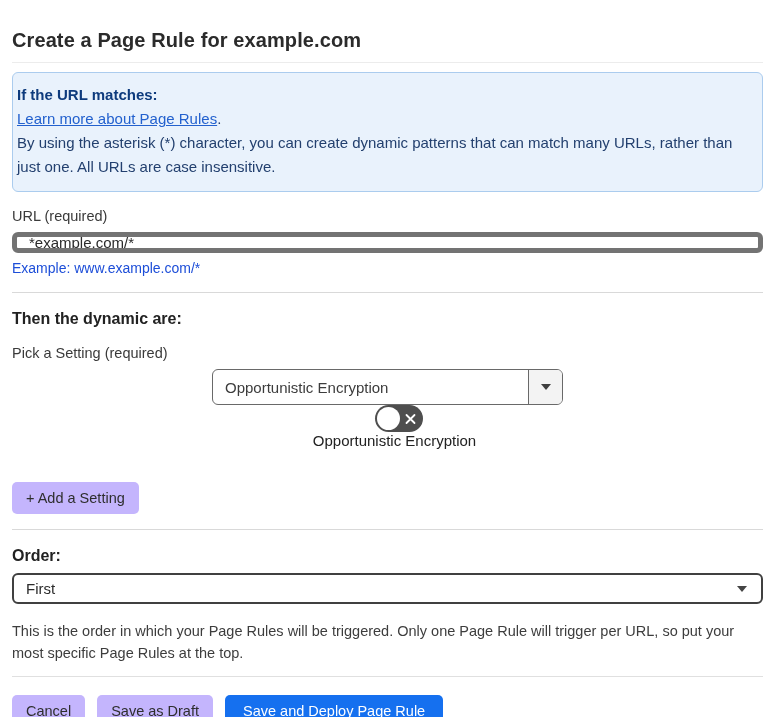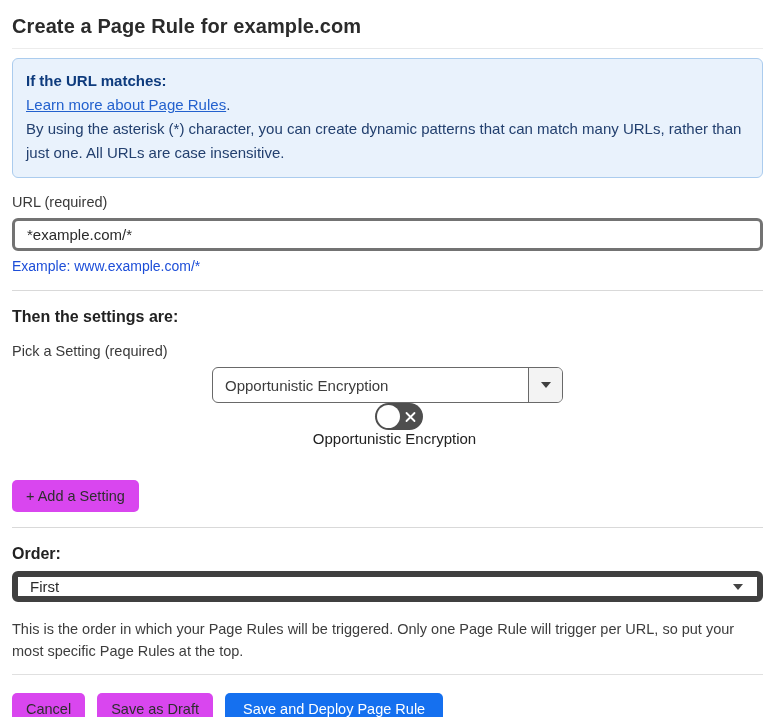--- a/index.html
+++ b/index.html
@@ -6,59 +6,59 @@
   html, body { width: 775px; height: 717px; }
   body {
     background: #ffffff;
     font-family: "Liberation Sans", sans-serif;
     color: #2b2b2b;
     overflow: hidden;
   }
   .container { padding: 0 12px; width: 775px; }
 
   h1.page-title {
-    padding-top: 13px;
+    padding-top: 27px;
     font-size: 20px;
     line-height: 26px;
     font-weight: bold;
     color: #2b2b2b;
     letter-spacing: 0.1px;
   }
   .divider { border: none; border-top: 1px solid #e4e4e4; height: 0; }
   .divider.top { margin-top: 9px; border-top-color: #ececec; }
 
   
   .info-box {
     margin-top: 9px;
     background: #e9f2fc;
     border: 1px solid #abccee;
     border-radius: 6px;
-    padding: 10px 15px 12px 13px;
+    padding: 10px 15px 12px 4px;
     font-size: 15px;
     line-height: 24px;
     color: #23406f;
   }
   .info-box .info-heading { font-weight: bold; color: #0e3b7d; }
   .info-box a.info-link {
     color: #2361ce;
     text-decoration: underline;
     cursor: pointer;
   }
 
   .field-label {
     margin-top: 15px;
     font-size: 14.5px;
     line-height: 18px;
     color: #3a3a3a;
   }
   .text-input {
     margin-top: 7px;
     width: 100%;
-    height: 33px;
-    border: 3px solid #737373;
+    height: 21px;
+    border: 5px solid #737373;
     border-radius: 6px;
     padding: 0 12px;
     font-family: "Liberation Sans", sans-serif;
     font-size: 15px;
     color: #2b2b2b;
     background: #fff;
     outline: none;
   }
   .helper-text {
     margin-top: 6px;
@@ -142,31 +142,31 @@
   .btn {
     display: inline-block;
     border: none;
     border-radius: 5px;
     font-family: "Liberation Sans", sans-serif;
     font-size: 14.5px;
     line-height: 18px;
     padding: 7px 14px;
     cursor: pointer;
   }
-  .btn.gray { background: #d946ef; color: #2e2e2e; }
+  .btn.gray { background: #c4b5fd; color: #2e2e2e; }
   .btn.blue { background: #1570ef; color: #ffffff; }
   .add-setting-btn { margin-top: 33px; }
 
   
   .select {
     margin-top: 7px;
     position: relative;
     width: 100%;
     height: 31px;
-    border: 6px solid #404040;
+    border: 2px solid #404040;
     border-radius: 6px;
     background: #fff;
     display: flex;
     align-items: center;
     padding: 0 40px 0 12px;
     font-size: 15px;
     color: #2b2b2b;
     cursor: pointer;
   }
   .select .tri-down {
@@ -203,21 +203,21 @@
     <div><a class="info-link">Learn more about Page Rules</a><span>.</span></div>
     <div>By using the asterisk (*) character, you can create dynamic patterns that can match many URLs, rather than just one. All URLs are case insensitive.</div>
   </div>
 
   <div class="field-label">URL (required)</div>
   <input class="text-input" type="text" value="*example.com/*" style="">
   <div class="helper-text">Example: www.example.com/*</div>
 
   <hr class="divider section-divider">
 
-  <h2 class="section-heading">Then the settings are:</h2>
+  <h2 class="section-heading">Then the dynamic are:</h2>
 
   <div class="field-label">Pick a Setting (required)</div>
 
   <div class="setting-row">
     <div class="combo">
       <div class="combo-value">Opportunistic Encryption</div>
       <button class="combo-arrow-btn">
         <span class="tri-down"></span>
       </button>
     </div>

